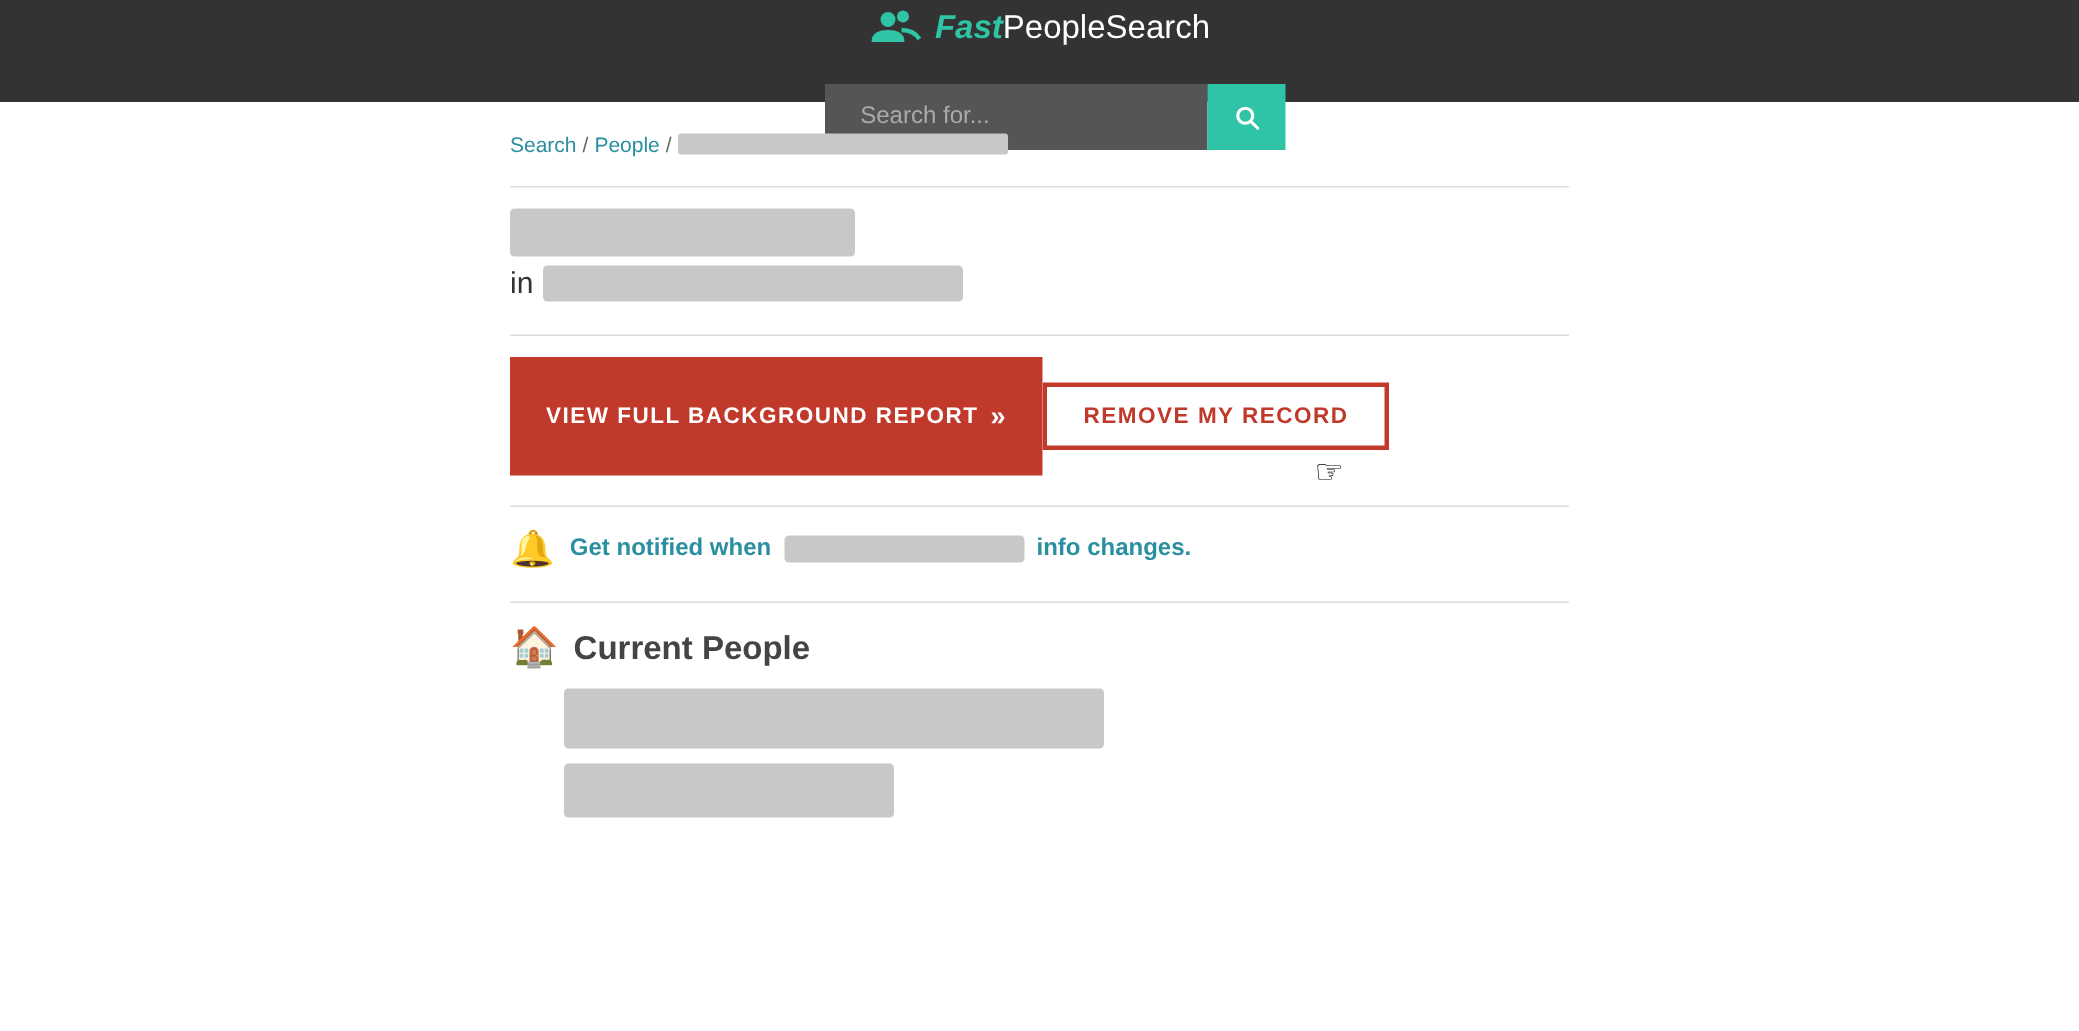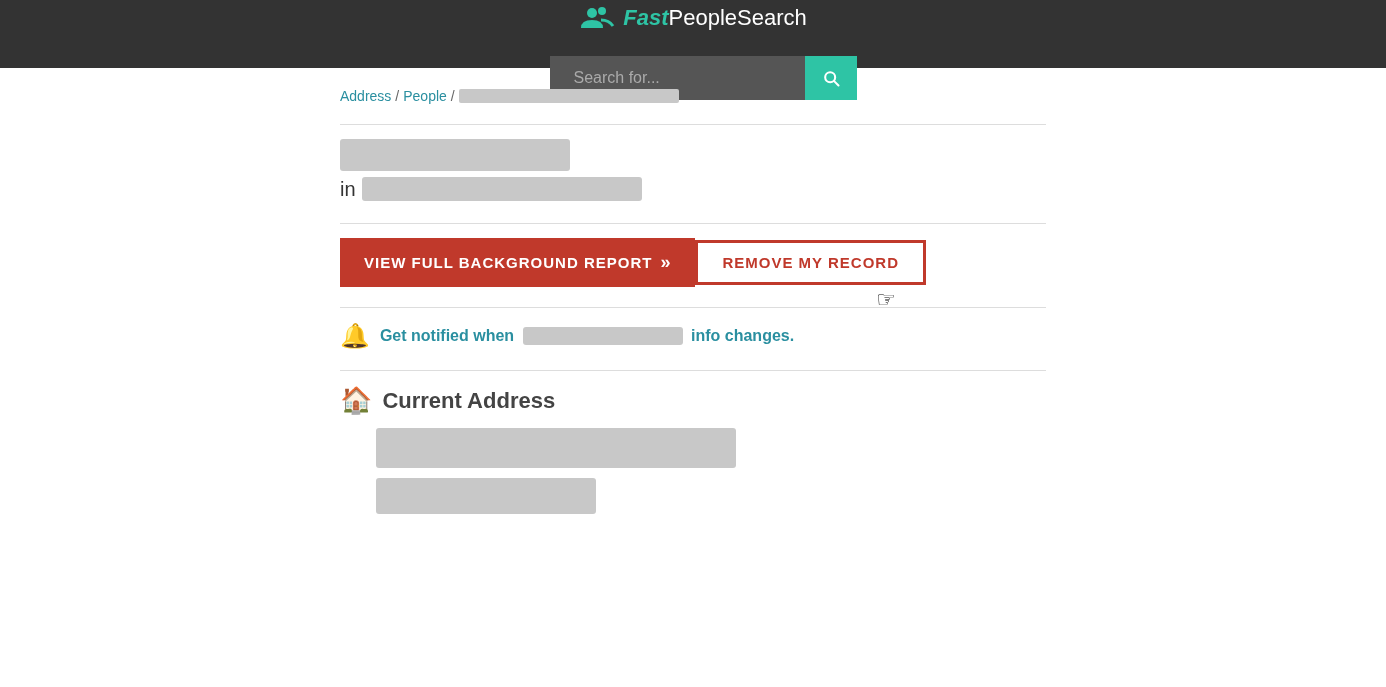--- a/index.html
+++ b/index.html
@@ -148,21 +148,21 @@
     .buttons-row {
       display: flex;
       gap: 0;
       margin-bottom: 20px;
       align-items: center;
     }
     .btn-view {
       background: #c0392b;
       color: #fff;
       border: none;
-      padding: 14px 24px;
+      padding: 29px 24px;
       font-size: 15px;
       font-weight: 700;
       letter-spacing: 1px;
       cursor: pointer;
       text-transform: uppercase;
       display: flex;
       align-items: center;
       gap: 8px;
     }
     .btn-remove {
@@ -273,21 +273,21 @@
       <svg class="search-icon-svg" viewBox="0 0 24 24">
         <path d="M21 21l-4.35-4.35M17 11A6 6 0 1 1 5 11a6 6 0 0 1 12 0z" stroke="#fff" stroke-width="2.5" fill="none" stroke-linecap="round"></path>
       </svg>
     </button>
   </div>
 </header>
 
 <div class="main">
 
   <div class="breadcrumb">
-    <a href="#">Address</a>
+    <a href="#">Search</a>
     <span class="breadcrumb-sep">/</span>
     <a href="#">People</a>
     <span class="breadcrumb-sep">/</span>
     <span class="breadcrumb-redacted"></span>
   </div>
 
   <hr class="divider">
 
   <div class="person-name-block">
     <span class="name-redacted"></span>
@@ -321,18 +321,18 @@
       <span>Get notified when</span>
       <span class="notify-redacted"></span>
       <span>info changes.</span>
     </span>
   </div>
 
   <hr class="divider">
 
   <div class="section-header">
     <span class="section-icon">🏠</span>
-    <span class="section-title">Current Address</span>
+    <span class="section-title">Current People</span>
   </div>
   <div class="address-redacted-1"></div>
   <div class="address-redacted-2"></div>
 
 </div>
 
 </body></html>

